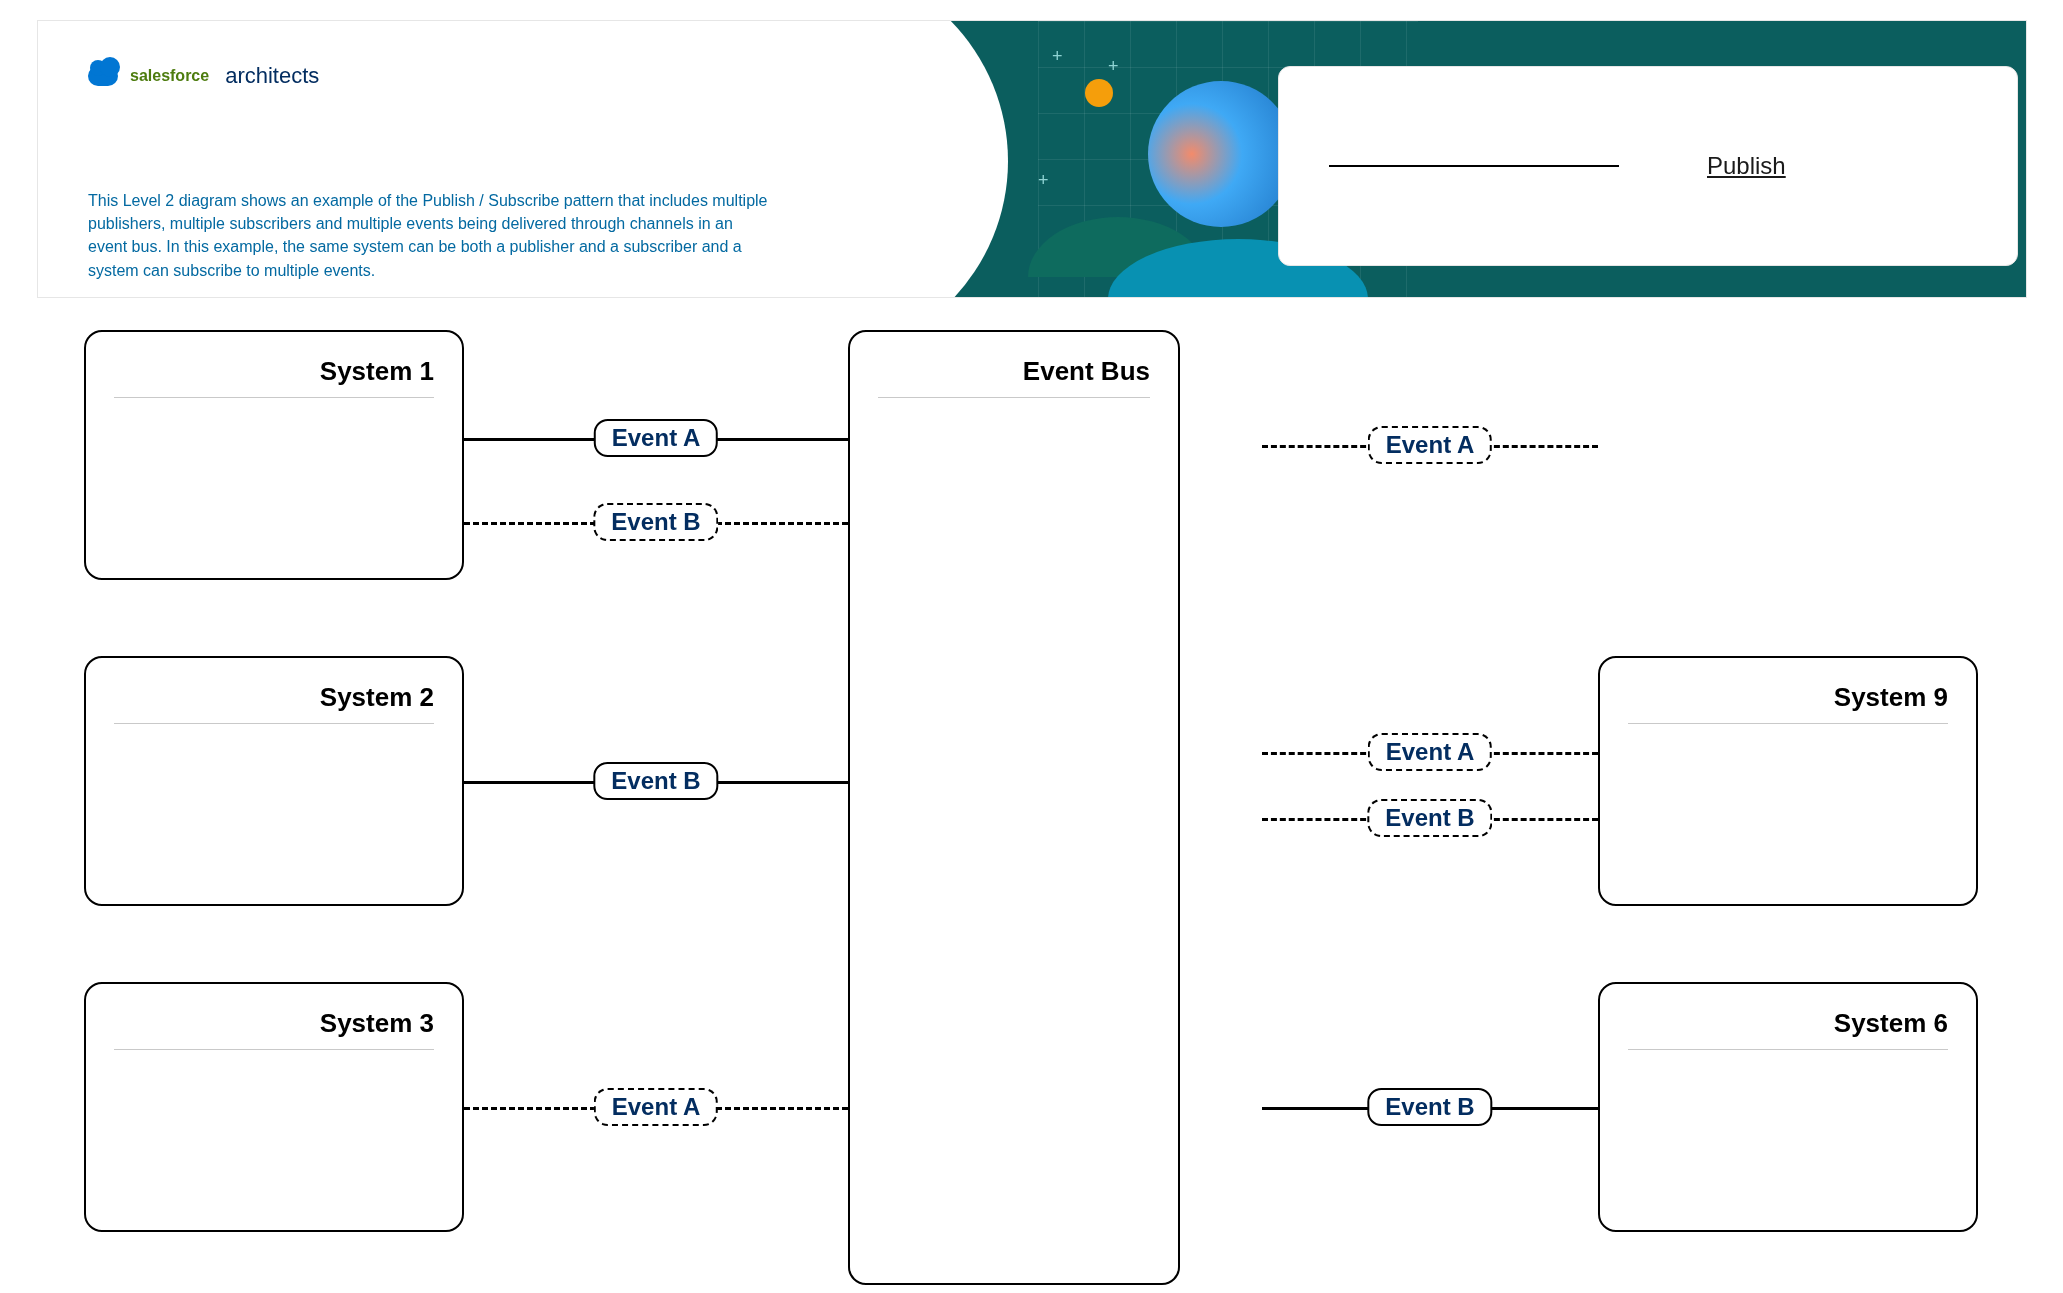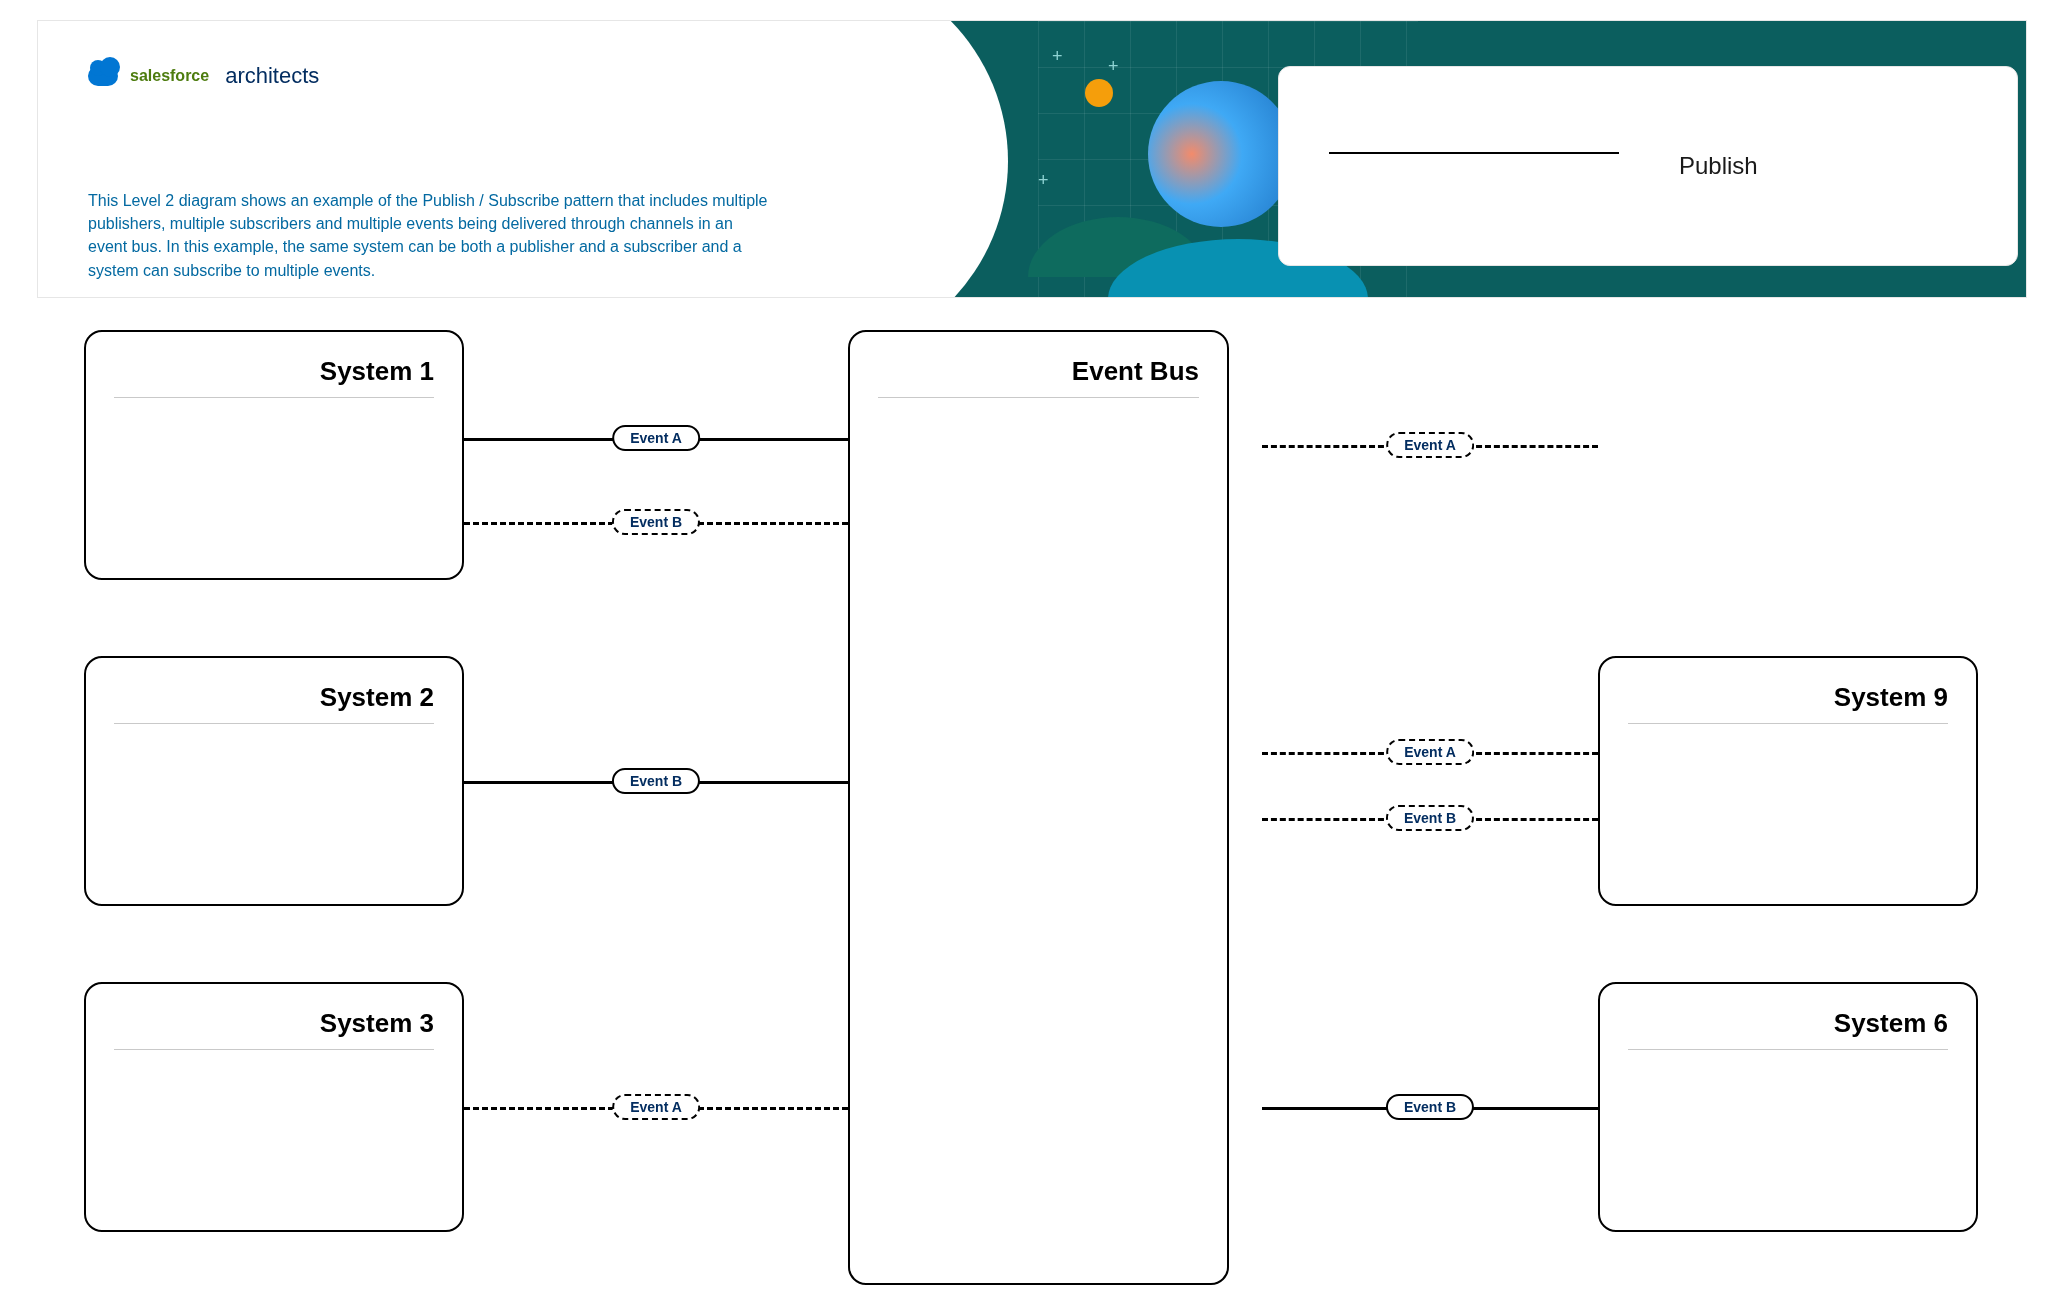--- a/index.html
+++ b/index.html
@@ -103,21 +103,23 @@
     padding:34px 50px;
     display:flex;
     flex-direction:column;
     justify-content:center;
     gap:26px;
     font-size:24px;
     color:#1a1a1a;
   }
   .legend-row{
     display:flex;
-    gap:60px;
+    align-items:center;
+    gap:88px;
+    text-decoration:underline;
   }
   .legend-line{
     flex:0 0 290px;
     height:0;
   }
   .solid-line{
     border-top:2px solid #000;
   }
   .dashed-line{
     border-top:2px dashed #000;
@@ -178,39 +180,39 @@
     font-weight:700;
     color:#000;
     padding-bottom:10px;
     border-bottom:1px solid #c9c9c9;
   }
   .sys{
     width:380px;
     height:250px;
   }
   .bus{
-    width:381px;
+    width:332px;
     height:955px;
   }
   
   .conn{
     position:absolute;
     height:0;
     border-top-width:3px;
     border-top-color:#000;
   }
   .conn.solid{border-top-style:solid;}
   .conn.sub  {border-top-style:dashed;}
   .chip{
     position:absolute;
     transform:translate(-50%,-50%);
     background:#fff;
     border:2px solid #000;
     border-radius:14px;
-    font-size:14px;
+    font-size:24px;
     font-weight:700;
     padding:3px 16px;
     white-space:nowrap;
   }
   .chip.sub{
     border-style:dashed;
   }
 </style>
 </head>
 <body>

